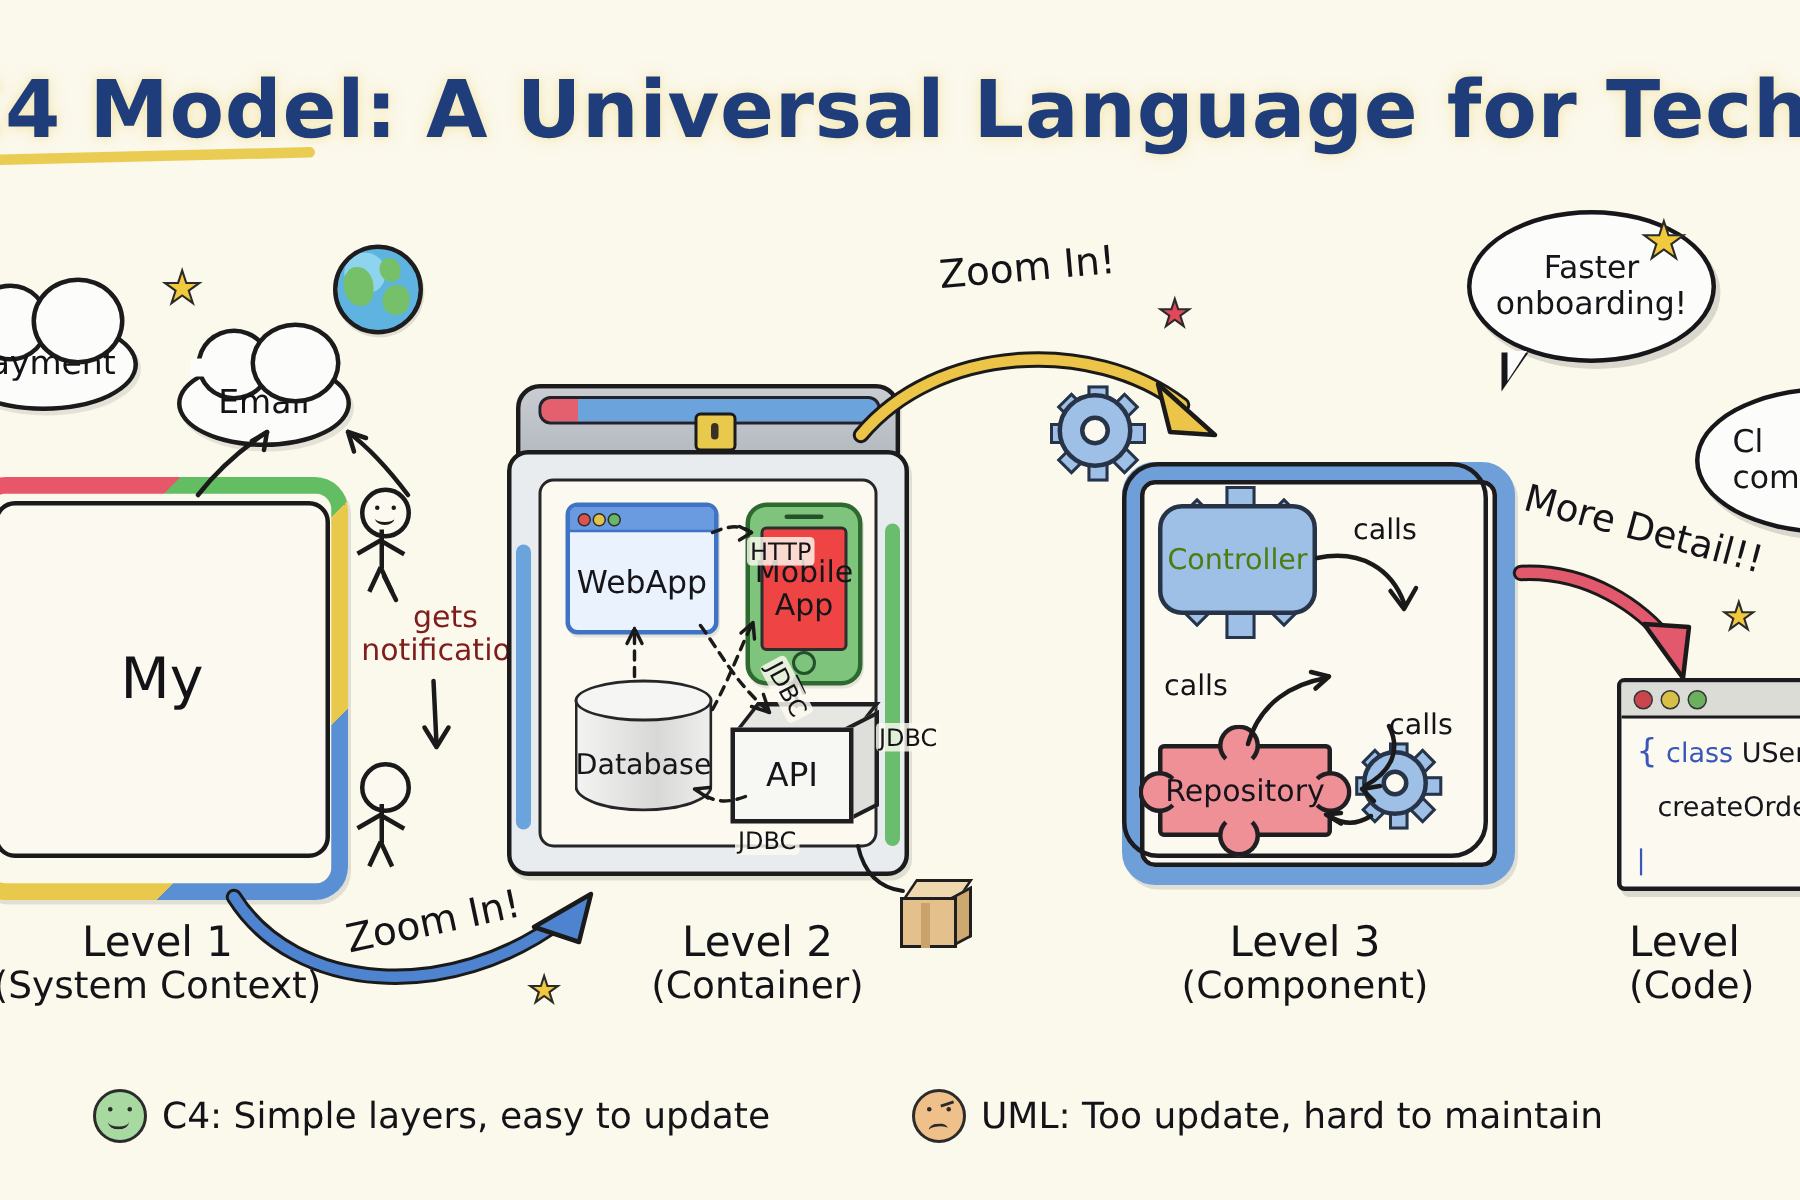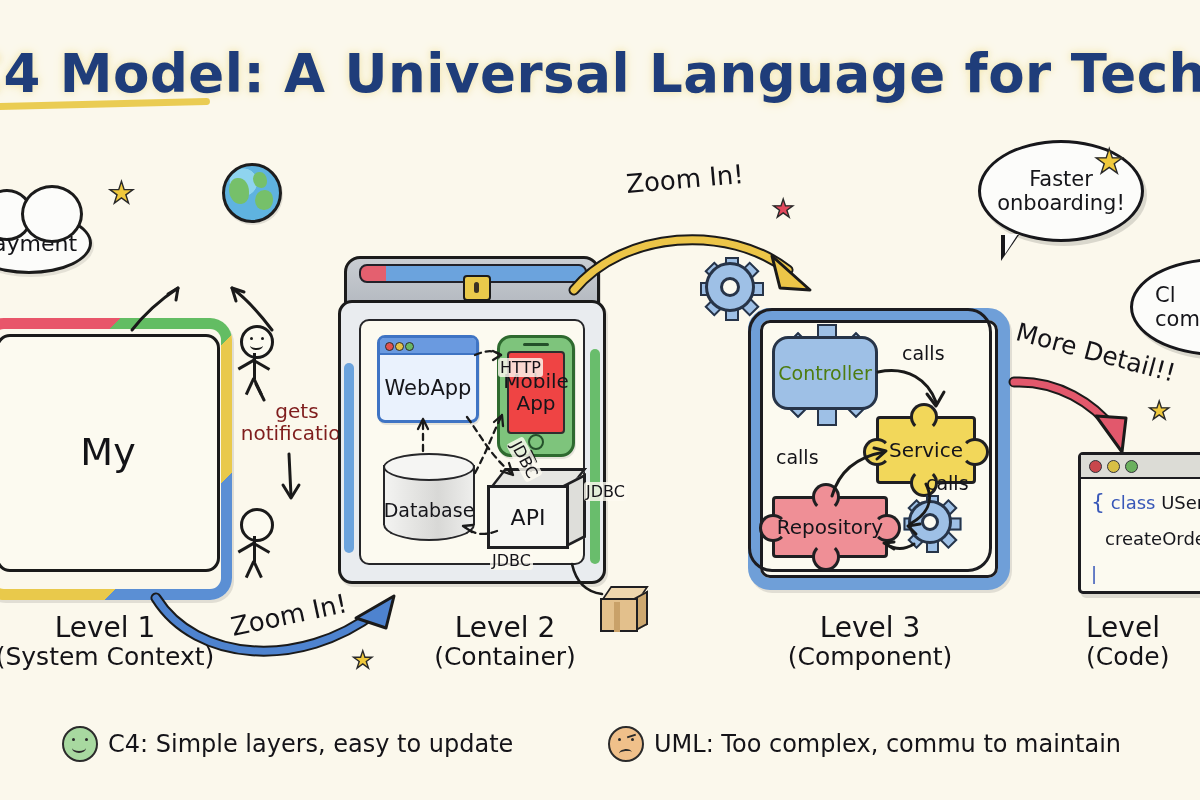--- a/index.html
+++ b/index.html
@@ -304,20 +304,24 @@
     <div id="l1-title" class="hand">
       <span>My</span><br>
     </div>
   </div>
 
   <div class="cloud" id="cloud-payment">
     <div class="cloud-mask" style="left:6px;top:-4px;width:104px;height:12px;"></div>
     <span class="lbl hand">Payment</span>
   </div>
 
+  <div class="cloud" id="cloud-email">
+    <div class="cloud-mask" style="left:6px;top:-4px;width:96px;height:12px;"></div>
+    <span class="lbl hand">Email</span>
+  </div>
 
   <div class="star" style="left:108px;top:178px;">★</div>
 
   <div class="globe" style="left:222px;top:163px;">
     <div class="land" style="left:4px;top:12px;width:20px;height:26px;"></div>
     <div class="land" style="left:28px;top:6px;width:14px;height:16px;"></div>
     <div class="land" style="left:30px;top:24px;width:18px;height:20px;border-radius:55% 45% 50% 50%;"></div>
   </div>
 
   <svg class="abs" style="left:120px;top:268px;" width="120" height="70">
@@ -482,28 +486,20 @@
 
   <div class="gear" style="left:772px;top:336px;width:106px;height:74px;">
     <div class="tooth" style="width:16px;height:98px;margin:-49px -8px;"></div>
     <div class="tooth" style="width:16px;height:98px;margin:-49px -8px;transform:rotate(45deg);"></div>
     <div class="tooth" style="width:16px;height:98px;margin:-49px -8px;transform:rotate(90deg);"></div>
     <div class="tooth" style="width:16px;height:98px;margin:-49px -8px;transform:rotate(135deg);"></div>
     <div class="core" style="border-radius:16px;"></div>
     <span class="gear-label hand">Controller</span>
   </div>
 
-  <div class="puzzle" style="left:876px;top:416px;width:100px;height:68px;">
-    <div class="base" style="background:#f2d75a;"></div>
-    <div class="knob" style="background:#f2d75a;width:22px;height:22px;left:34px;top:-13px;border-bottom-color:transparent;"></div>
-    <div class="knob" style="background:#f2d75a;width:22px;height:22px;left:34px;bottom:-13px;border-top-color:transparent;"></div>
-    <div class="knob" style="background:#f2d75a;width:22px;height:22px;left:-13px;top:22px;border-right-color:transparent;"></div>
-    <div class="knob" style="background:#f2d75a;width:22px;height:22px;right:-13px;top:22px;border-left-color:transparent;"></div>
-    <span class="lbl hand">Service</span>
-  </div>
 
   <div class="puzzle" style="left:772px;top:496px;width:116px;height:62px;">
     <div class="base" style="background:#ef8f96;"></div>
     <div class="knob" style="background:#ef8f96;width:22px;height:22px;left:40px;top:-13px;border-bottom-color:transparent;"></div>
     <div class="knob" style="background:#ef8f96;width:22px;height:22px;left:40px;bottom:-13px;border-top-color:transparent;"></div>
     <div class="knob" style="background:#ef8f96;width:22px;height:22px;left:-13px;top:18px;border-right-color:transparent;"></div>
     <div class="knob" style="background:#ef8f96;width:22px;height:22px;right:-13px;top:18px;border-left-color:transparent;"></div>
     <span class="lbl hand">Repository</span>
   </div>
 
@@ -597,17 +593,17 @@
       </span>
       <span class="foot-txt hand">C4: Simple layers, easy to update</span>
     </div>
     <div class="foot-item" style="left:608px;top:4px;">
       <span class="face orange">
         <span class="e l"></span>
           <span class="e r"></span>
           <span class="brow"></span>
           <span class="m"></span>
       </span>
-      <span class="foot-txt hand">UML: Too complex, commu to maintain</span>
+      <span class="foot-txt hand">UML: Too update, hard to maintain</span>
     </div>
   </div>
 
 </div>
 
 </body></html>

